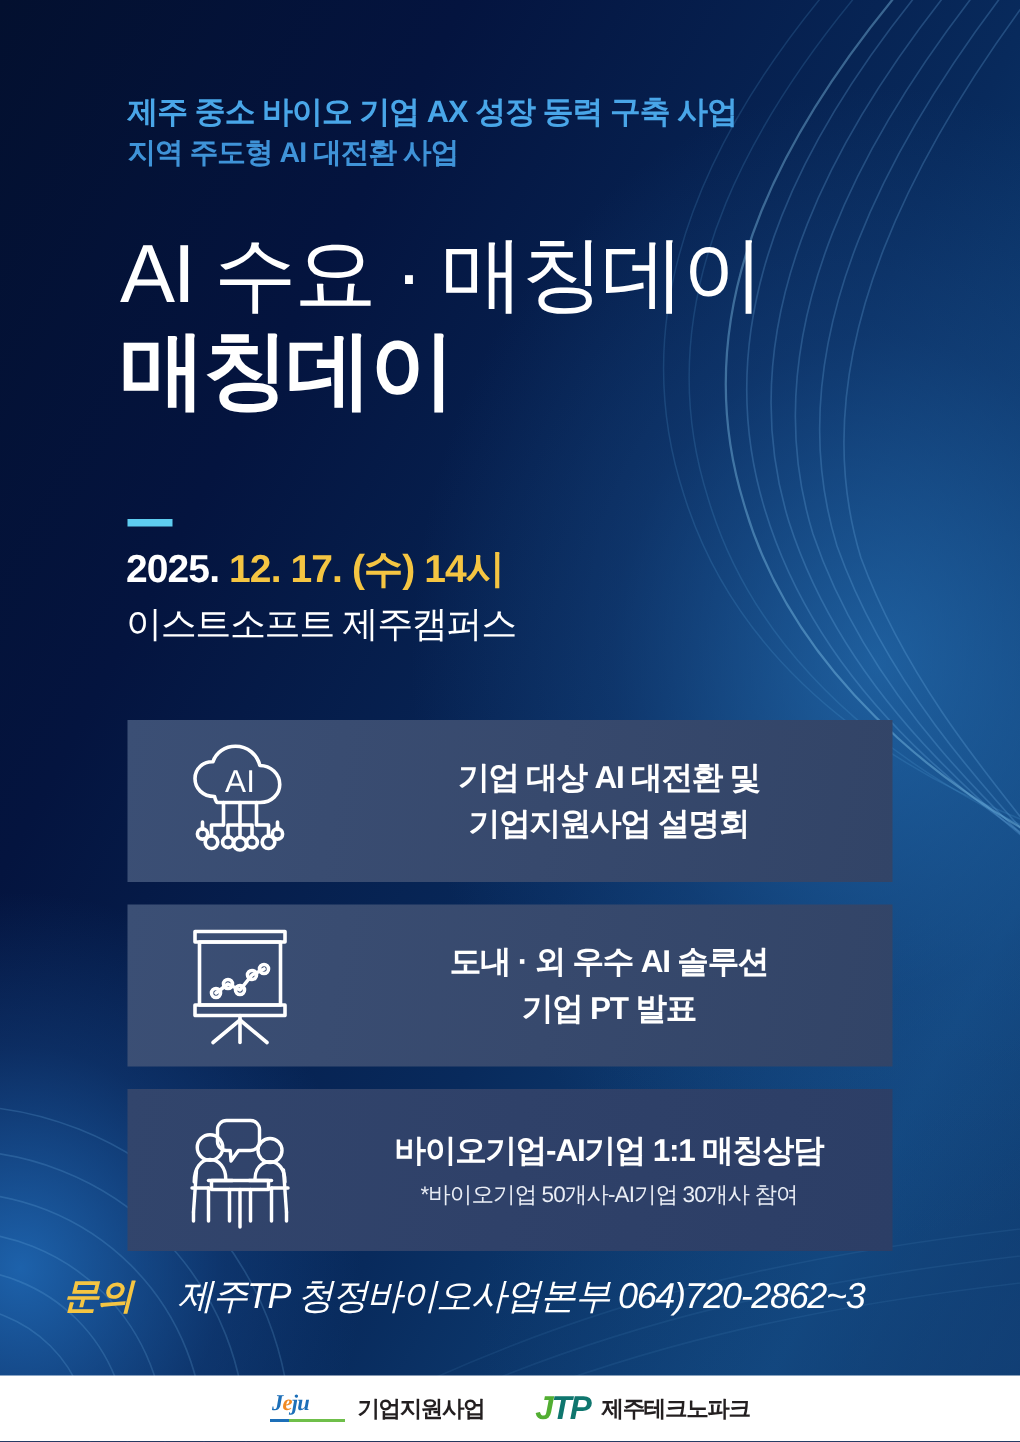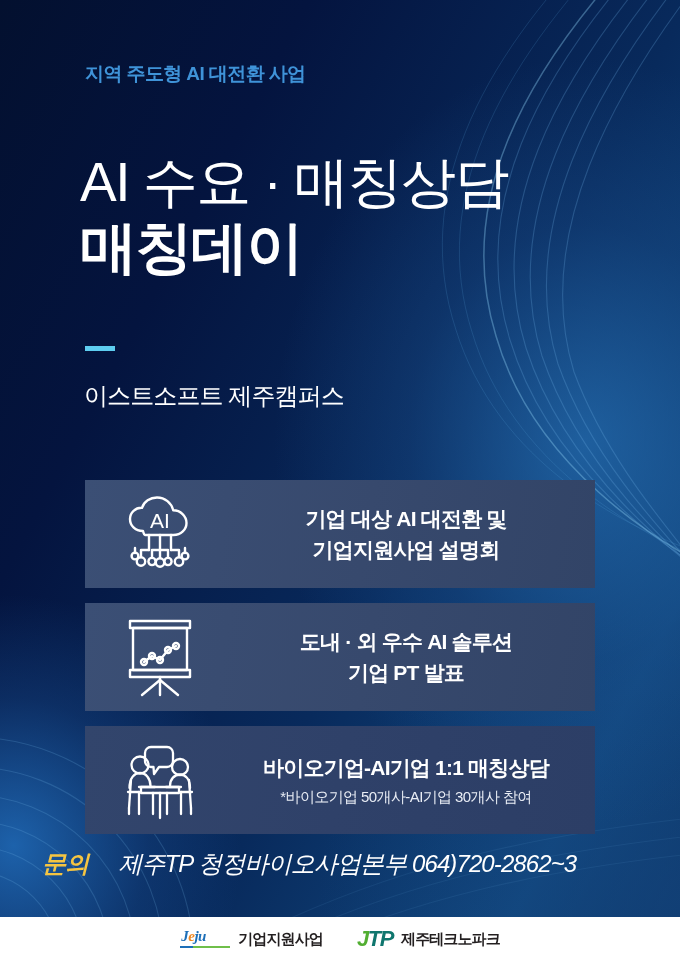--- a/index.html
+++ b/index.html
@@ -47,21 +47,21 @@
   
   #dash { position:absolute; top:346px; left:85px; width:30px; height:5px; background:#5ecdf0; }
   #date-block { position:absolute; top:362px; left:84px; }
   .date-line {
     font-size:26px; font-weight:bold; color:#ffffff;
     letter-spacing:-0.6px; line-height:1.35; white-space:nowrap;
   }
   .date-line .hl { color:#f5c542; }
   .venue-line {
     font-size:24px; font-weight:400; color:#ffffff;
-    letter-spacing:-0.9px; line-height:1.4; margin-top:17px; white-space:nowrap;
+    letter-spacing:-0.9px; line-height:1.4; margin-top:3px; white-space:nowrap;
   }
 
   
   #cards { position:absolute; top:466px; left:85px; width:510px; }
   .card {
     position:relative; display:flex; align-items:center;
     width:510px; height:108px; margin-bottom:15px;
     background:linear-gradient(100deg, #3b4f75 0%, #37496d 55%, #324467 100%);
     margin-top:14px;
   }
@@ -155,30 +155,35 @@
 
   <svg class="deco" id="deco-bottomright" viewBox="0 0 420 260" preserveAspectRatio="none">
     <g fill="none" stroke="#6fb4e8" stroke-opacity="0.16" stroke-width="1.1">
       <path d="M-10,240 C120,180 250,150 430,132"></path>
       <path d="M-10,258 C120,198 250,168 430,150"></path>
       <path d="M-10,222 C120,162 250,132 430,114"></path>
     </g>
   </svg>
 
   <div id="subtitle-block">
+    <div class="sub-line1">제주 중소 바이오 기업 AX 성장 동력 구축 사업</div>
     <div class="sub-line2">지역 주도형 AI 대전환 사업</div>
   </div>
 
   <div id="title-block">
-    <div class="title-1">AI 수요 · 매칭상담</div>
+    <div class="title-1">AI 수요 · 매칭데이</div>
     <div class="title-2">매칭데이</div>
   </div>
 
   <div id="dash"></div>
   <div id="date-block">
+    <div class="date-line">
+      <span>2025.</span>
+      <span class="hl">12. 17. (수) 14시</span>
+    </div>
     <div class="venue-line">이스트소프트 제주캠퍼스</div>
   </div>
 
   <div id="cards">
 
     <div class="card c1">
       <div class="card-icon">
         <svg width="82" height="78" viewBox="0 0 82 78" fill="none" stroke="#ffffff" stroke-width="2.4" stroke-linecap="round" stroke-linejoin="round">
           <path d="M24,36 C16,36 11,30.5 11,24 C11,17.5 16.5,12.5 23,12.8 C25,6.5 31,2.5 38,2.5 C46,2.5 52.5,8 54.2,15.3 C61.5,15.3 67.5,21 67.5,28 C67.5,34.5 62,40 54.5,40 L26,40 C25.3,40 24.6,38.5 24,36 Z"></path>
           <text x="41" y="33" font-family="'Liberation Sans',sans-serif" font-size="21" font-weight="400" fill="#ffffff" stroke="none" text-anchor="middle">AI</text>

